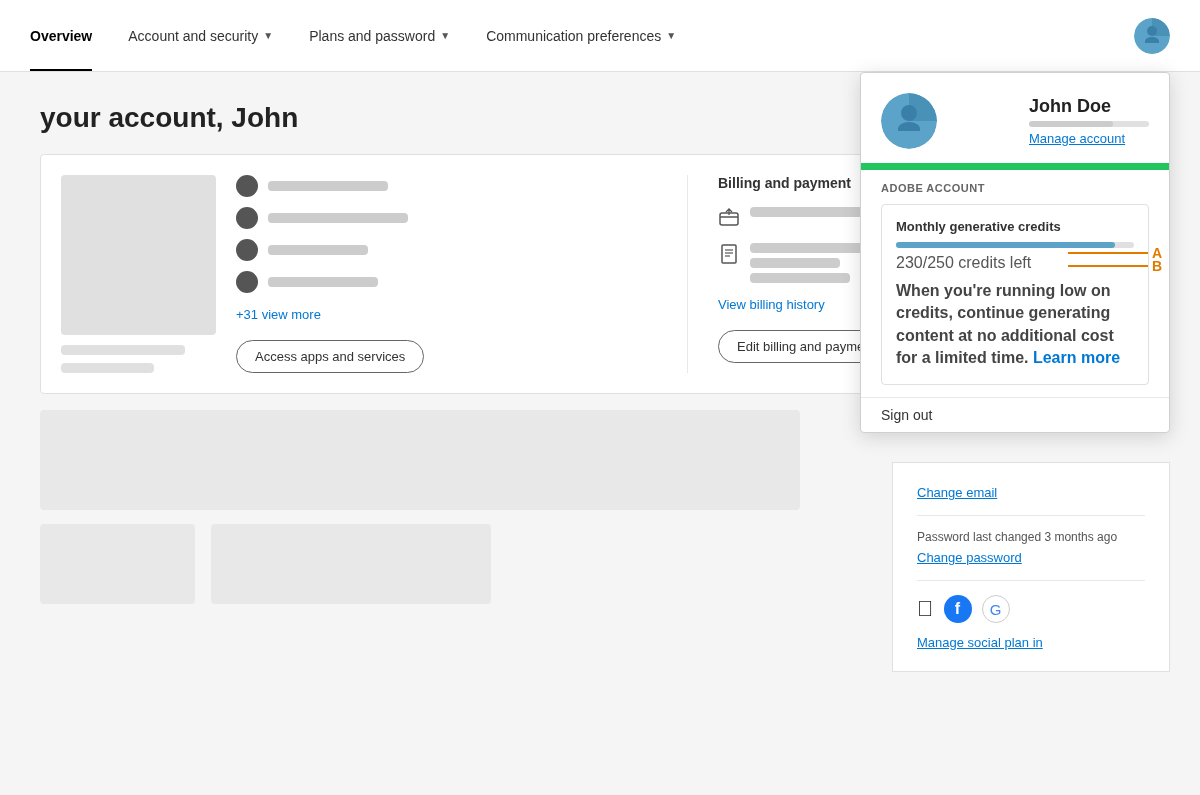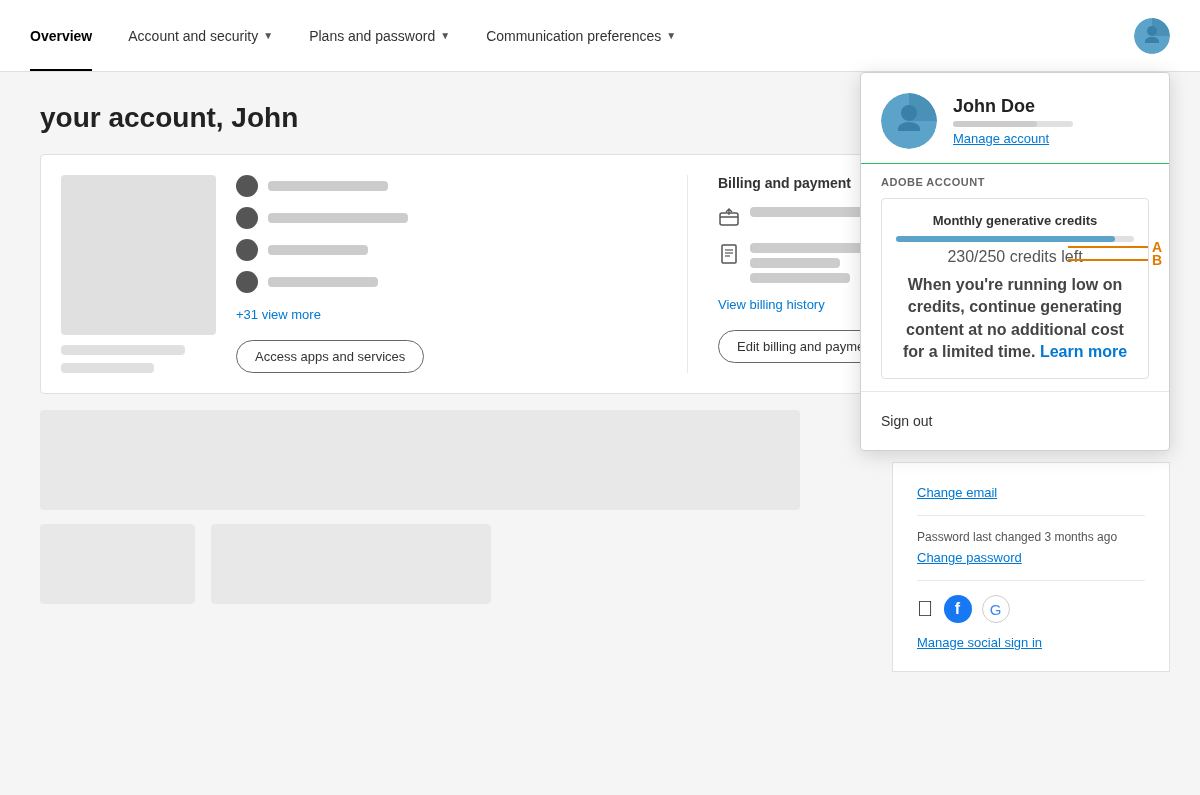--- a/index.html
+++ b/index.html
@@ -184,21 +184,22 @@
       border-radius: 4px;
       box-shadow: 0 4px 20px rgba(0,0,0,0.15);
       z-index: 100;
     }
 
     .dropdown-header {
       display: flex;
       align-items: center;
       gap: 16px;
       padding: 20px 20px 14px 20px;
-      border-bottom: 1px solid #22c55e;
+      border-bottom: 7px solid #22c55e;
+      justify-content: space-between;
     }
 
     .dropdown-avatar {
       width: 56px;
       height: 56px;
       border-radius: 50%;
       overflow: hidden;
       flex-shrink: 0;
     }
 
@@ -244,21 +245,20 @@
       color: #666;
       letter-spacing: 0.5px;
       text-transform: uppercase;
       margin-bottom: 10px;
     }
 
     .credits-card {
       border: 1px solid #e0e0e0;
       border-radius: 4px;
       padding: 14px;
-      text-align: center;
     }
 
     .credits-title {
       font-size: 13px;
       font-weight: 600;
       color: #333;
       margin-bottom: 8px;
     }
 
     .credits-bar-container {
@@ -289,21 +289,21 @@
       font-weight: bold;
     }
 
     .credits-description a {
       color: #0078d4;
       text-decoration: none;
       cursor: pointer;
     }
 
     .sign-out-section {
-      padding: 20px 20px;
+      padding: 8px 20px;
       border-top: 1px solid #e8e8e8;
     }
 
     .sign-out-btn {
       background: none;
       border: none;
       font-size: 14px;
       color: #333;
       cursor: pointer;
       padding: 0;
@@ -542,15 +542,15 @@
     <a class="manage-account-link">Change password</a>
 
     <div style="height:1px; background:#e8e8e8; margin:14px 0;"></div>
 
     
     <div class="social-icons">
       <span class="social-icon-apple"></span>
       <div class="social-icon-fb">f</div>
       <div class="social-icon-google">G</div>
     </div>
-    <a class="manage-account-link">Manage social sign in</a>
+    <a class="manage-account-link">Manage social plan in</a>
   </div>
 </div>
 
 </body></html>

